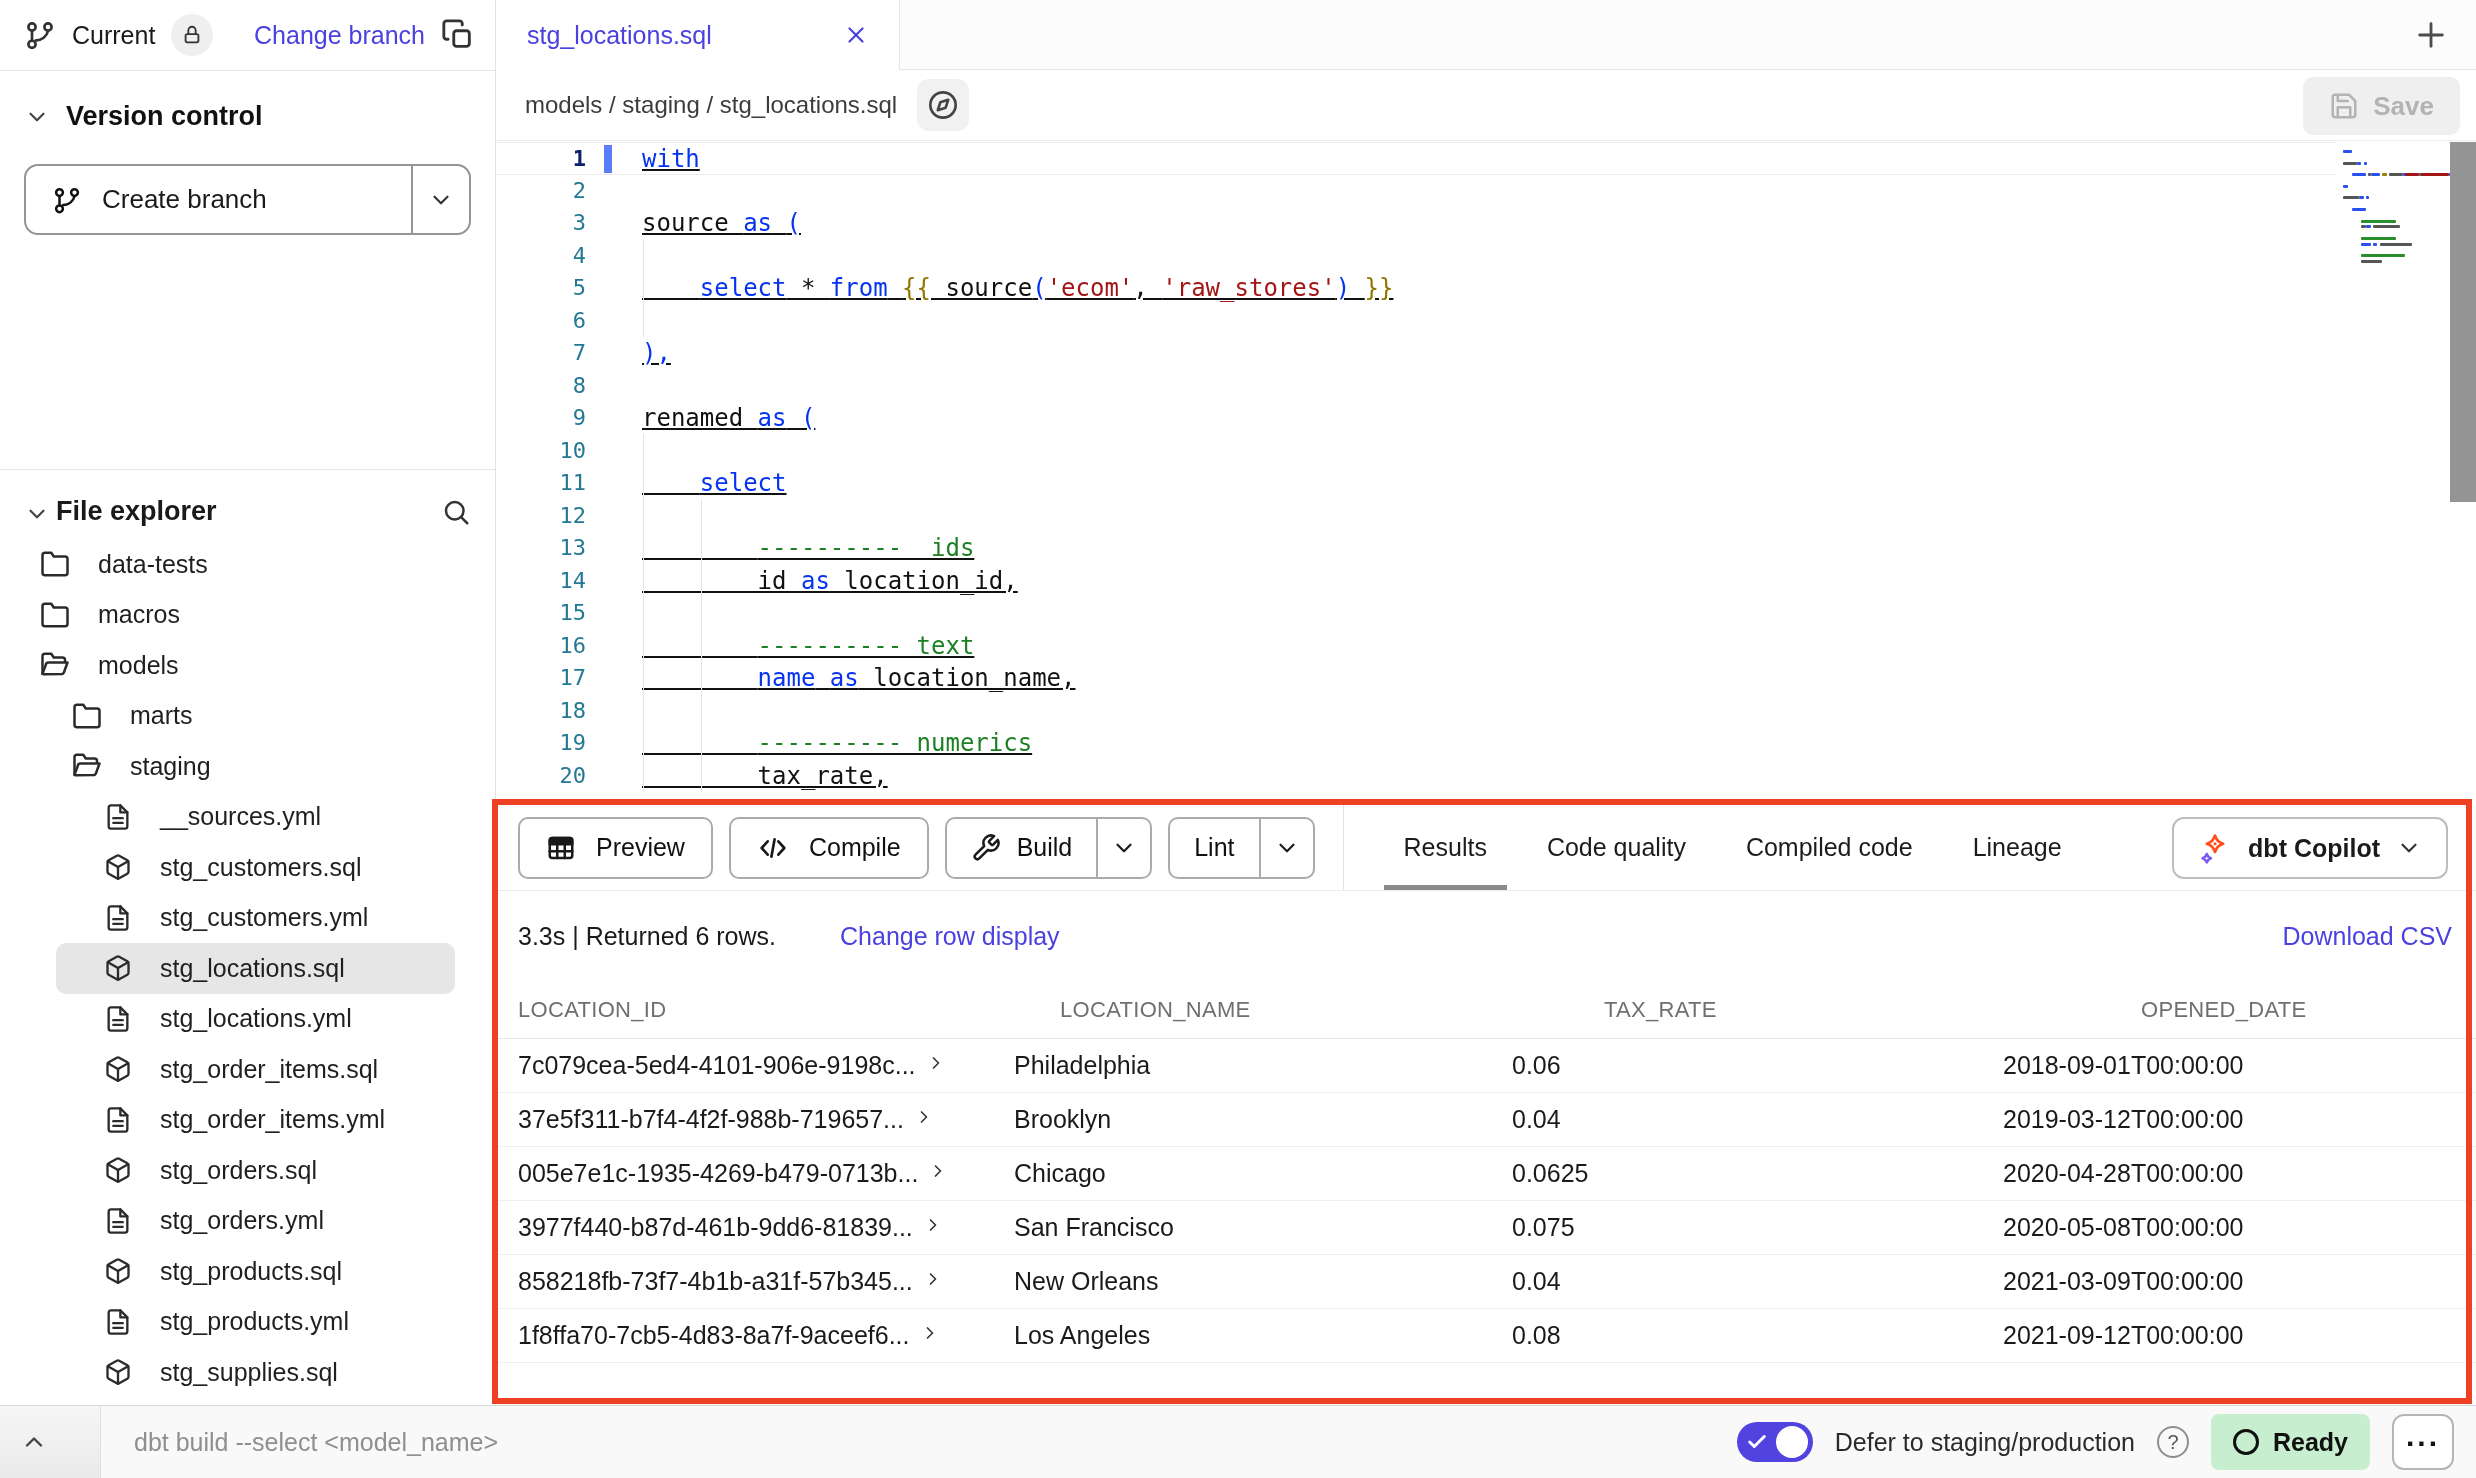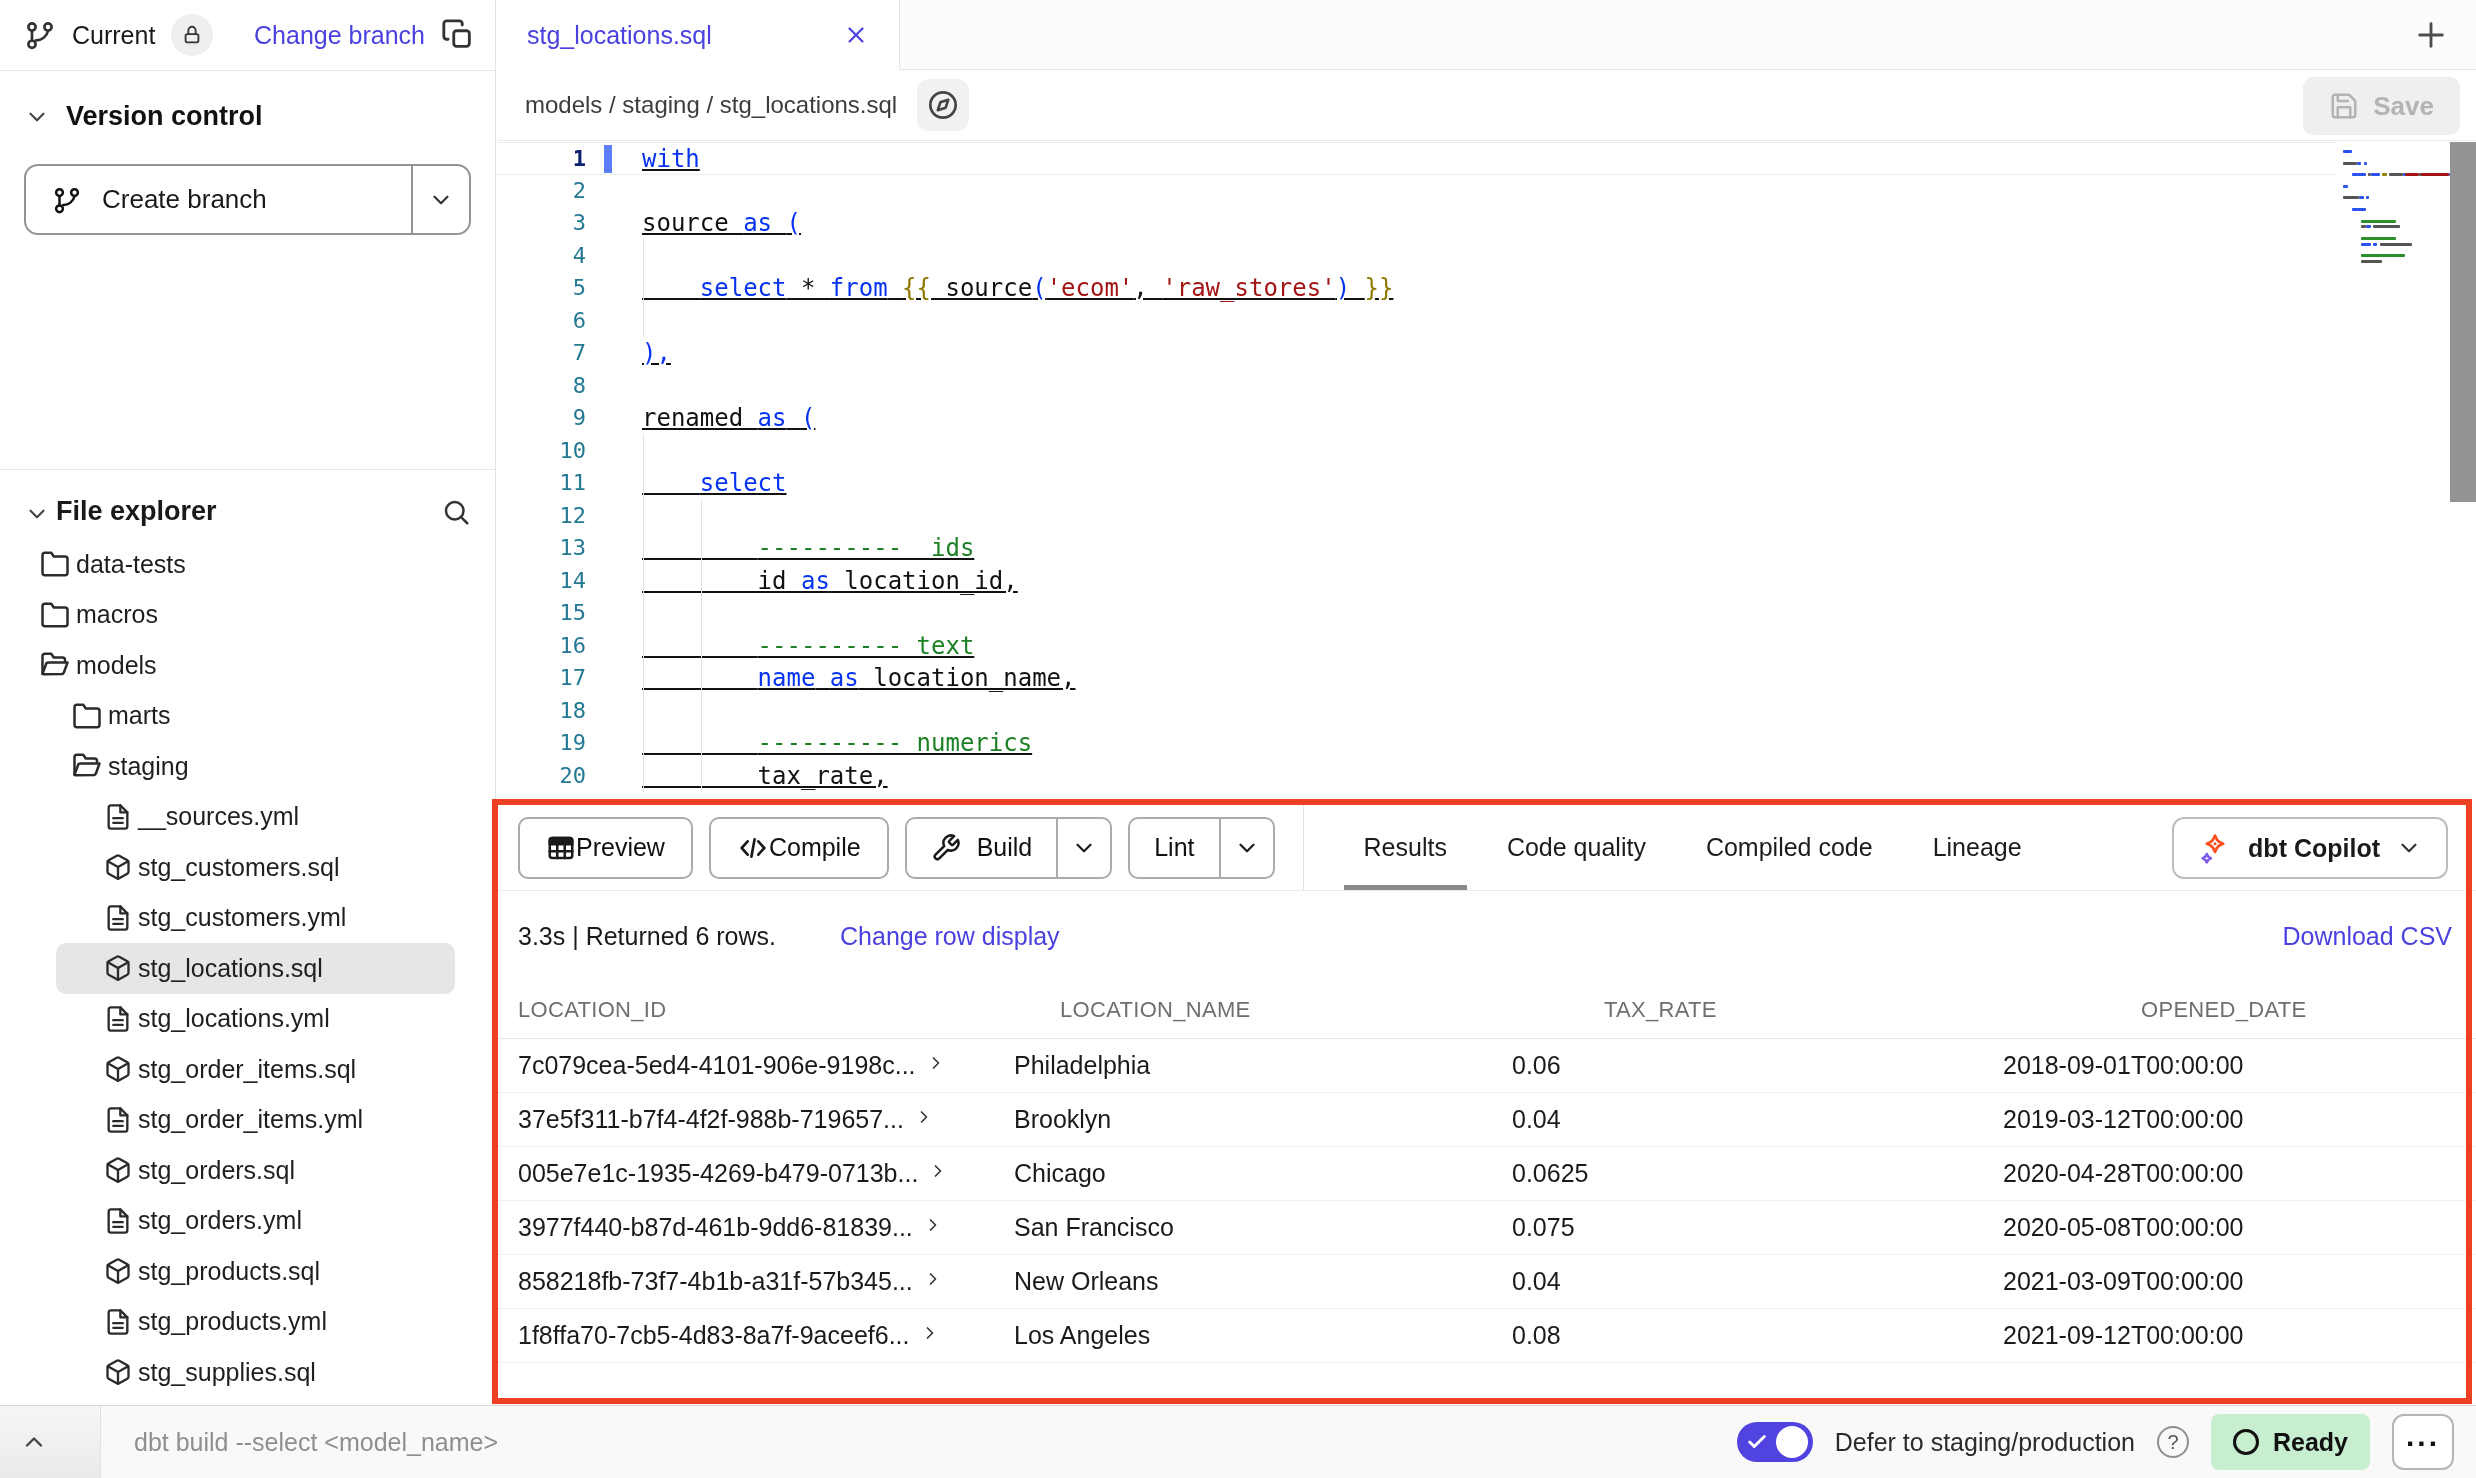--- a/index.html
+++ b/index.html
@@ -18,21 +18,21 @@
   .vc-section { height:398px; padding:30px 24px 0; }
   .section-head { display:flex; align-items:center; gap:16px; font-size:27px; font-weight:700; color:#111; }
   .create-branch { margin-top:32px; height:71px; border:2px solid #949494; border-radius:14px; background:#fff; display:flex; align-items:stretch; cursor:pointer; }
   .cb-main { flex:1; display:flex; align-items:center; gap:20px; padding:0 26px; font-size:26px; font-weight:500; }
   .cb-sep { width:2px; background:#949494; }
   .cb-chev { width:56px; display:flex; align-items:center; justify-content:center; color:#333; }
   .fe-section { border-top:1px solid #e7e7e7; padding-top:26px; }
   .fe-head { display:flex; align-items:flex-end; gap:6px; padding:0 24px; font-size:27px; font-weight:700; }
   .fe-search { margin-left:auto; color:#333; cursor:pointer; }
   .fe-list { margin-top:12px; }
-  .fe-item { height:50.5px; display:flex; align-items:center; gap:6px; font-size:25px; color:#1f1f1f; cursor:pointer; }
+  .fe-item { height:50.5px; display:flex; align-items:center; gap:28px; font-size:25px; color:#1f1f1f; cursor:pointer; }
   .fe-item .icon { color:#2b2b2b; }
   .fe-label { white-space:nowrap; }
 
   
   .main { position:absolute; left:497px; top:0; right:0; bottom:73px; background:#fff; }
   .tabbar { height:70px; background:#fcfcfc; border-bottom:1px solid #e6e6e6; display:flex; position:relative; }
   .tab-active { width:403px; margin-bottom:-1px; background:#fff; border-right:1px solid #e6e6e6; display:flex; align-items:center; justify-content:space-between; padding:0 30px; font-size:25px; color:#4a41e0; cursor:pointer; }
   .tab-close { color:#4a41e0; width:26px; height:26px; cursor:pointer; }
   .newtab { position:absolute; right:28px; top:50%; transform:translateY(-50%); width:34px; height:34px; color:#4d4d4d; cursor:pointer; }
   .crumb-row { height:71px; background:#fff; border-bottom:1px solid #ececec; display:flex; align-items:center; gap:20px; padding:0 28px; font-size:24px; color:#3c3c3c; position:relative; }
@@ -50,21 +50,21 @@
   .tk-c { color:#1d8024; } .tk-j { color:#8f7700; } .tk-p { color:#111; }
   .iguide { position:absolute; width:1px; background:#e4e4e4; }
   .minimap { position:absolute; top:0; right:27px; width:112px; height:100%; background:#fff; }
   .mm-bar { position:absolute; height:3px; border-radius:1px; }
   .vscroll { position:absolute; top:0; right:0; width:26px; height:100%; }
   .vthumb { position:absolute; top:0; right:0; width:26px; height:360px; background:#949494; }
 
   
   .panel { position:absolute; top:805px; left:0; right:0; height:600px; background:#fff; }
   .ptoolbar { height:86px; display:flex; align-items:center; padding-left:21px; border-bottom:1px solid #ebebeb; position:relative; }
-  .btn { height:62px; border:2px solid #ababab; border-radius:10px; background:#fff; display:flex; align-items:center; gap:0; padding:0 26px; font-size:25px; color:#111; margin-right:16px; cursor:pointer; }
+  .btn { height:62px; border:2px solid #ababab; border-radius:10px; background:#fff; display:flex; align-items:center; gap:20px; padding:0 26px; font-size:25px; color:#111; margin-right:16px; cursor:pointer; }
   .btn .icon { color:#1a1a1a; }
   .btn.split { padding:0; gap:0; }
   .split-main { display:flex; align-items:center; gap:16px; padding:0 24px; height:100%; }
   .split-sep { width:2px; height:100%; background:#ababab; }
   .split-chev { width:52px; height:100%; display:flex; align-items:center; justify-content:center; color:#333; }
   .vdiv { width:1px; align-self:stretch; background:#e3e3e3; margin-left:12px; }
   .ptabs { display:flex; height:100%; margin-left:30px; }
   .ptab { padding:0 30px; display:flex; align-items:center; font-size:25px; color:#1c1c1c; position:relative; cursor:pointer; }
   .ptab.active::after { content:''; position:absolute; left:10px; right:10px; bottom:0; height:5px; background:#8a8a8a; }
   .copilot { position:absolute; right:28px; top:12px; height:62px; border:2px solid #bdbdbd; border-radius:12px; background:#fff; display:flex; align-items:center; gap:16px; padding:0 24px; font-size:25px; font-weight:600; cursor:pointer; }

